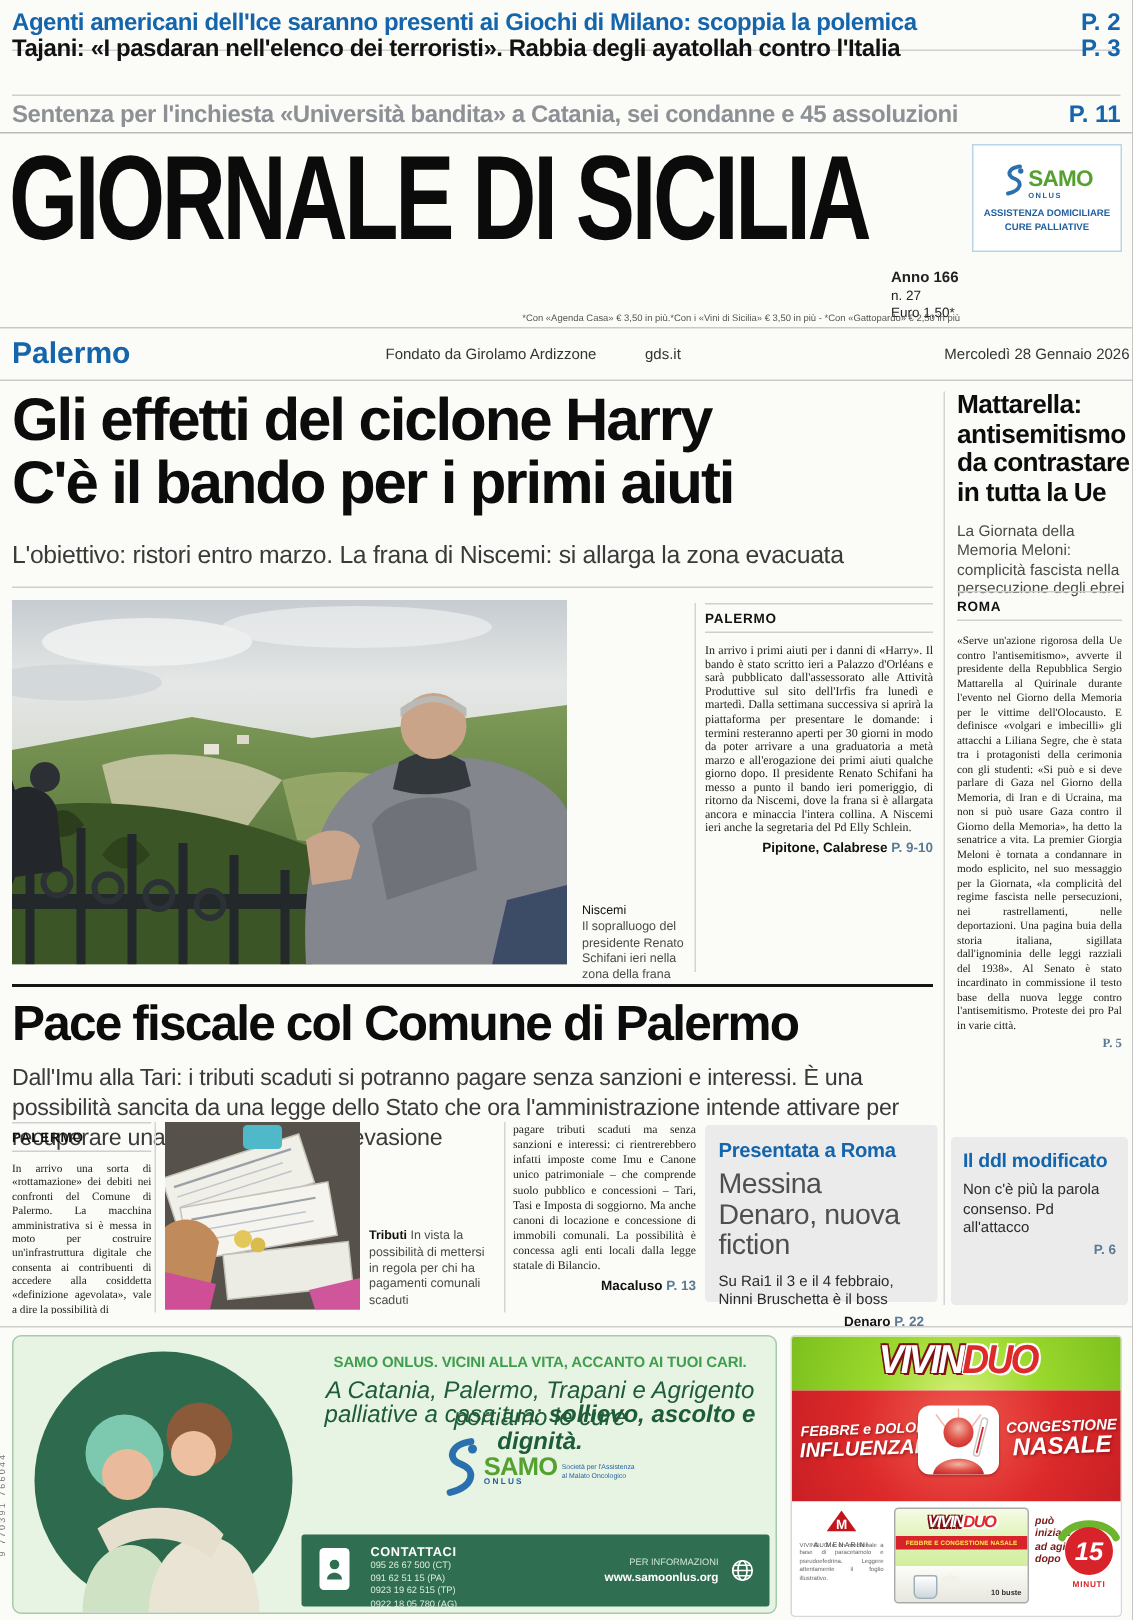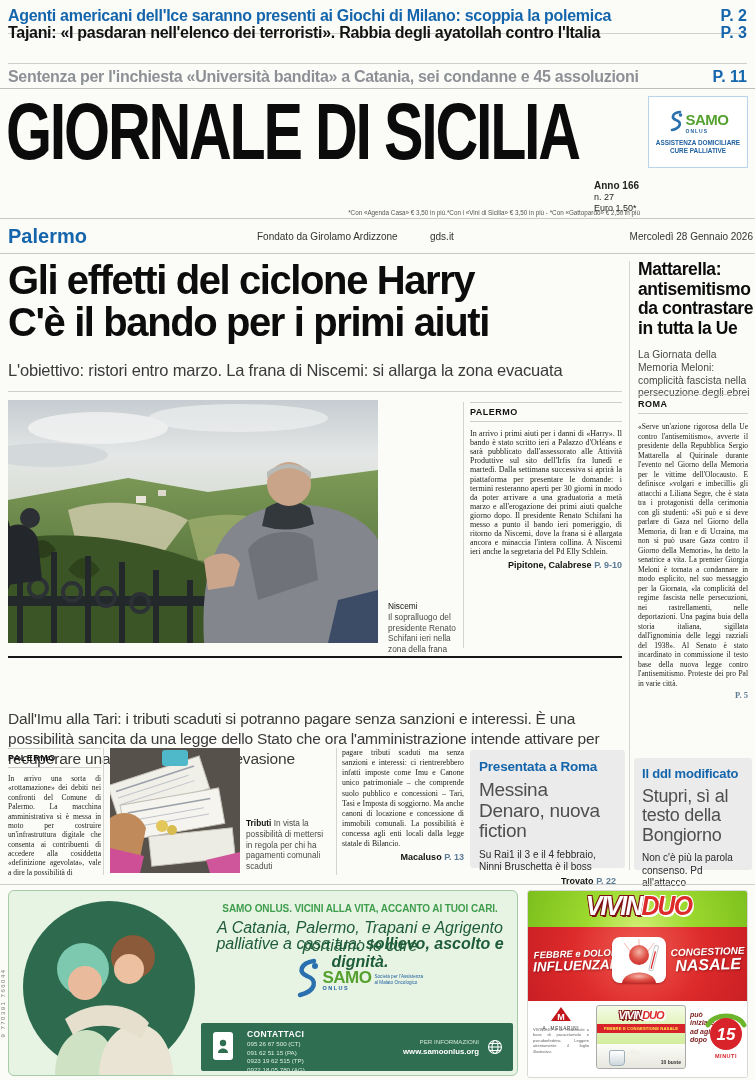--- a/index.html
+++ b/index.html
@@ -260,26 +260,26 @@
 
   <div id="sb-head">Mattarella: antisemitismo da contrastare in tutta la Ue</div>
   <div id="sb-stand">La Giornata della Memoria Meloni: complicità fascista nella persecuzione degli ebrei</div>
   <div id="sb-kicker" class="kicker">ROMA</div>
   <div id="sb-body" class="serif">
     <span>«Serve un'azione rigorosa della Ue contro l'antisemitismo», avverte il presidente della Repubblica Sergio Mattarella al Quirinale durante l'evento nel Giorno della Memoria per le vittime dell'Olocausto. E definisce «volgari e imbecilli» gli attacchi a Liliana Segre, che è stata tra i protagonisti della cerimonia con gli studenti: «Si può e si deve parlare di Gaza nel Giorno della Memoria, di Iran e di Ucraina, ma non si può usare Gaza contro il Giorno della Memoria», ha detto la senatrice a vita. La premier Giorgia Meloni è tornata a condannare in modo esplicito, nel suo messaggio per la Giornata, «la complicità del regime fascista nelle persecuzioni, nei rastrellamenti, nelle deportazioni. Una pagina buia della storia italiana, sigillata dall'ignominia delle leggi razziali del 1938». Al Senato è stato incardinato in commissione il testo base della nuova legge contro l'antisemitismo. Proteste dei pro Pal in varie città.</span>
     <div id="sb-page" class="pageref">P. 5</div>
   </div>
   <div id="sb-box" class="graybox">
     <div class="box-kicker">Il ddl modificato</div>
-    <div class="box-title">Stupri, sì al testo della Bongiorno</div>
     <div class="box-text">Non c'è più la parola consenso. Pd all'attacco</div>
     <div class="box-page pageref">P. 6</div>
   </div>
 
   <div id="sec-rule"></div>
+  <div id="sec-head">Pace fiscale col Comune di Palermo</div>
   <div id="sec-stand">Dall'Imu alla Tari: i tributi scaduti si potranno pagare senza sanzioni e interessi. È una possibilità sancita da una legge dello Stato che ora l'amministrazione intende attivare per recuperare una parte dell'enorme evasione</div>
 
   <div id="sec-left">
     <div class="kicker">PALERMO</div>
     <div class="body serif">In arrivo una sorta di «rottamazione» dei debiti nei confronti del Comune di Palermo. La macchina amministrativa si è messa in moto per costruire un'infrastruttura digitale che consenta ai contribuenti di accedere alla cosiddetta «definizione agevolata», vale a dire la possibilità di</div>
   </div>
   <div class="vrule" id="sec-vrule1"></div>
 
   <div id="sec-photo">
     <svg width="130" height="125" viewBox="0 0 130 125">
@@ -317,21 +317,21 @@
     <div class="byline">
       <span>Macaluso</span> <span class="pageref">P. 13</span>
     </div>
   </div>
 
   <div id="sec-box" class="graybox">
     <div class="box-kicker">Presentata a Roma</div>
     <div class="box-title">Messina Denaro, nuova fiction</div>
     <div class="box-text">Su Rai1 il 3 e il 4 febbraio, Ninni Bruschetta è il boss</div>
     <div class="box-page">
-      <b>Trovato</b> <span class="pageref">P. 22</span>
+      <b>Denaro</b> <span class="pageref">P. 22</span>
     </div>
   </div>
 
   <div class="rule" id="ads-rule"></div>
 
   <div id="samo-ad">
     <div id="samo-ad-photo">
       <svg width="176" height="176" viewBox="0 0 176 176">
         <circle cx="88" cy="88" r="86" fill="#2e6b4e"></circle>
         <circle cx="62" cy="70" r="26" fill="#7cc9b0"></circle>

